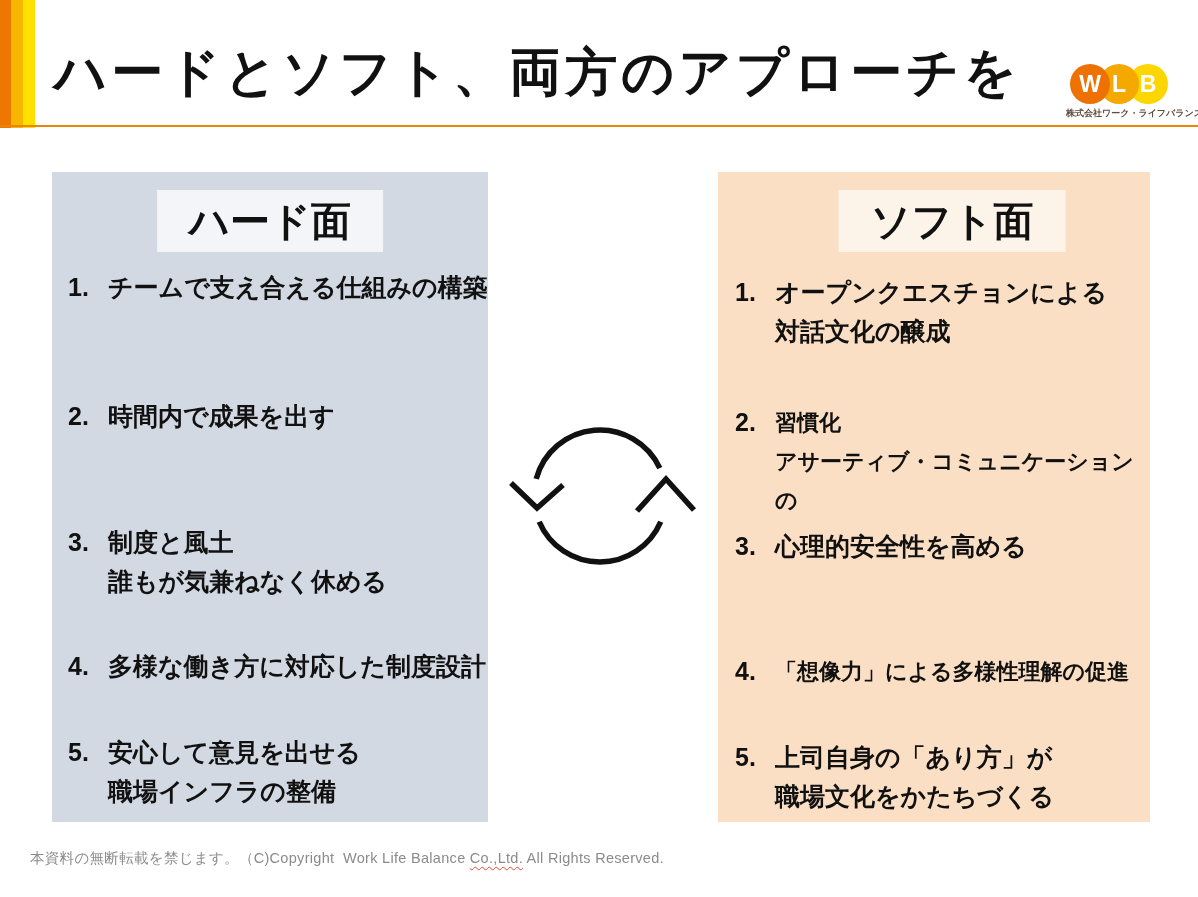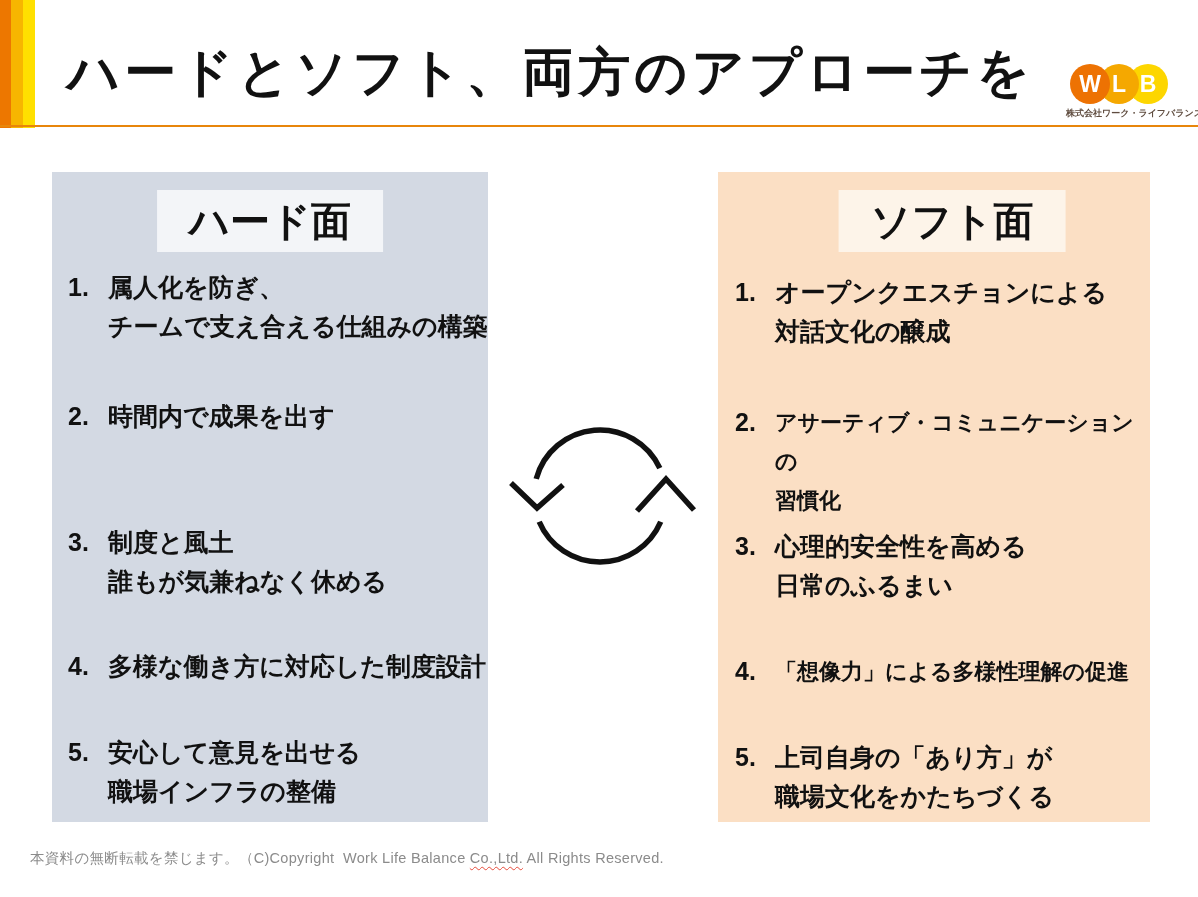--- a/index.html
+++ b/index.html
@@ -11,21 +11,21 @@
 
   
   .accent-bar { position:absolute; left:0; top:0; width:35px; height:128px; display:flex; }
   .accent-bar .s1 { width:11px; background:#ed7700; }
   .accent-bar .s2 { width:12px; background:#f7b600; }
   .accent-bar .s3 { width:12px; background:#ffe000; }
 
   .header-divider { position:absolute; top:125px; left:0; width:1198px; height:2px; background:#e8860b; }
 
   .page-title {
-    position:absolute; left:67px; top:38px; font-size:52px; font-weight:800;
+    position:absolute; left:54px; top:38px; font-size:52px; font-weight:800;
     letter-spacing:4px; white-space:nowrap; color:#111;
   }
 
   
   .logo { position:absolute; left:1066px; top:64px; width:106px; text-align:center; }
   .logo-circles { display:flex; justify-content:center; }
   .logo-circle {
     width:40px; height:40px; border-radius:50%; color:#fff; font-weight:bold;
     font-size:23px; display:flex; align-items:center; justify-content:center;
   }
@@ -93,21 +93,20 @@
   </div>
 
   <div class="header-divider"></div>
 
   <div class="panel hard">
     <div class="panel-heading">ハード面</div>
 
     <div class="item" style="top:96px">
       <span class="num">1.</span>
       <div class="lines">
-          <div>属人化を防ぎ、</div>
       <div>チームで支え合える仕組みの構築</div>
         </div>
     </div>
     <div class="item" style="top:225px">
       <span class="num">2.</span>
       <div class="lines">
           <div>時間内で成果を出す</div>
         </div>
     </div>
     <div class="item" style="top:351px">
@@ -145,29 +144,28 @@
     <div class="item" style="top:101px">
       <span class="num">1.</span>
       <div class="lines">
           <div>オープンクエスチョンによる</div>
       <div>対話文化の醸成</div>
         </div>
     </div>
     <div class="item small" style="top:231px">
       <span class="num">2.</span>
       <div class="lines">
-          <div>アサーティブ・コミュニケーションの</div>
-      <div>習慣化</div>
+          <div>習慣化</div>
+      <div>アサーティブ・コミュニケーションの</div>
         </div>
     </div>
     <div class="item" style="top:355px">
       <span class="num">3.</span>
       <div class="lines">
           <div>心理的安全性を高める</div>
-      <div>日常のふるまい</div>
         </div>
     </div>
     <div class="item small" style="top:480px">
       <span class="num">4.</span>
       <div class="lines">
           <div>「想像力」による多様性理解の促進</div>
         </div>
     </div>
     <div class="item" style="top:566px">
       <span class="num">5.</span>

